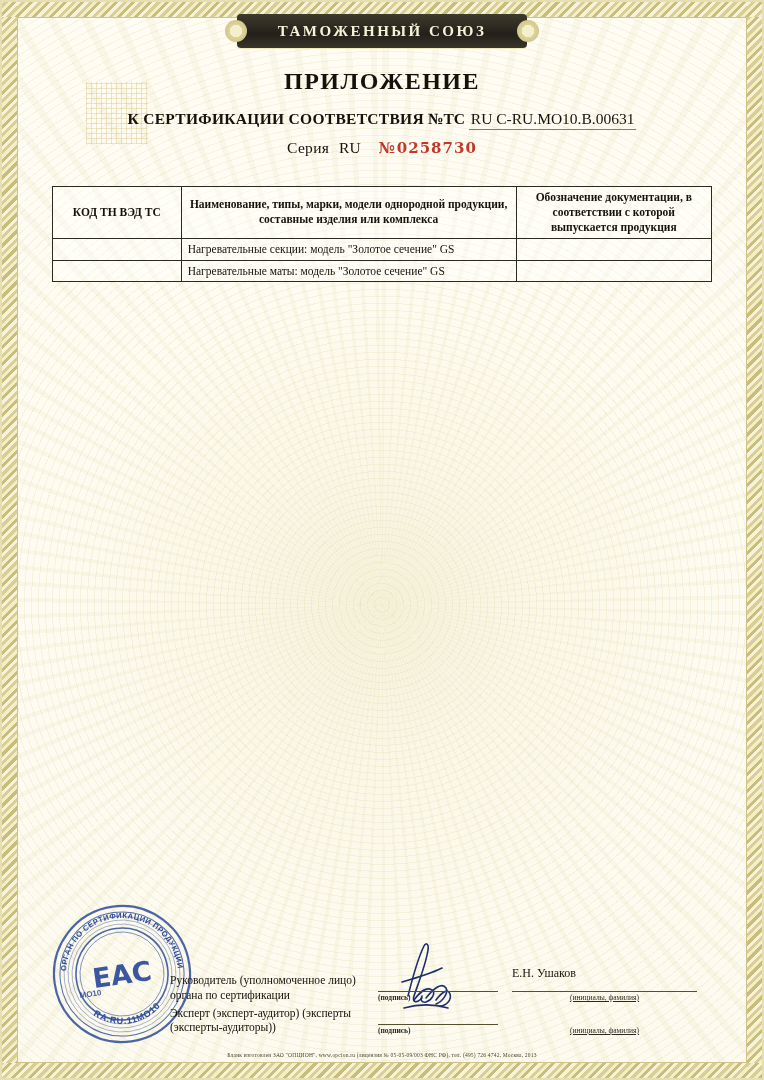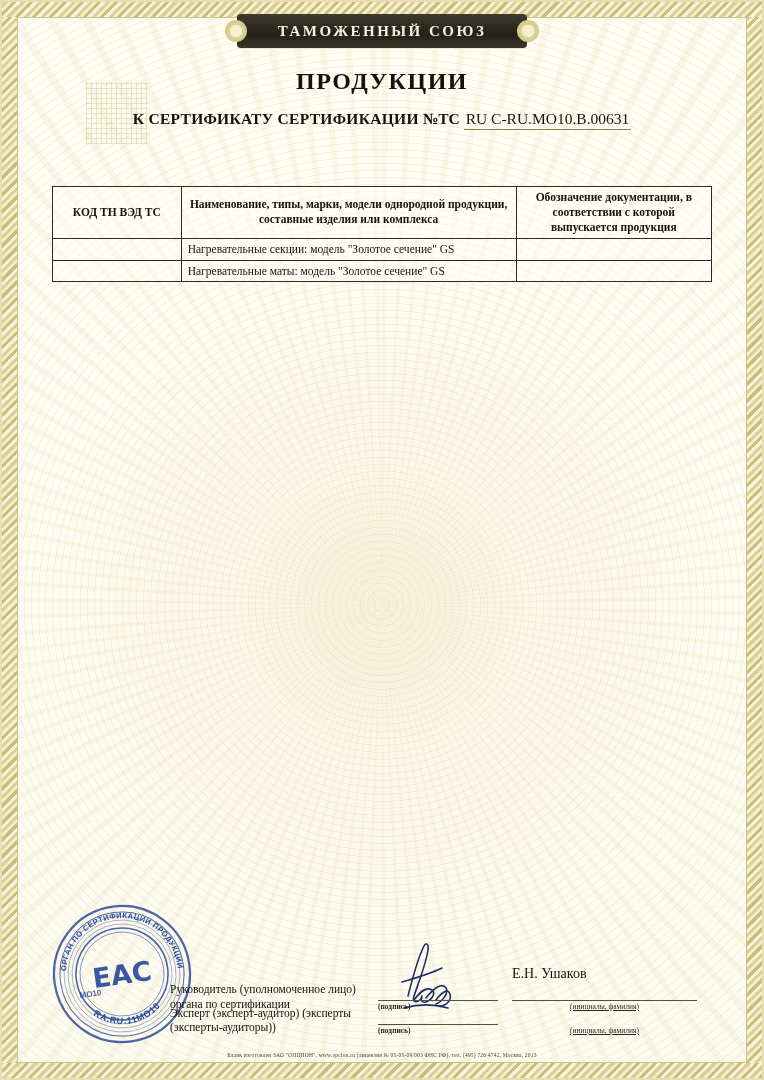--- a/index.html
+++ b/index.html
@@ -202,25 +202,25 @@
     color: #2b2821;
     margin-top: 1px;
   }
   .sign-name {
     width: 185px;
     text-align: left;
     position: relative;
     padding-left: 6px;
   }
   .sign-name .nm {
-    font-size: 14px;
+    font-size: 12px;
     color: #15120c;
     border-bottom: 1px solid #55502f;
     display: block;
-    padding-bottom: 18px;
+    padding-bottom: 10px;
   }
   .sign-name .cap {
     font-size: 7.5px;
     color: #2b2821;
     display: block;
     text-align: center;
     margin-top: 1px;
     text-decoration: underline;
   }
 
@@ -273,28 +273,33 @@
 
   <div class="border-frame"></div>
   <div class="border-outer-edge"></div>
   <div class="border-inner"></div>
   <div class="corner-orn tl"></div>
 
   <div class="banner">
     <span class="banner-text">ТАМОЖЕННЫЙ СОЮЗ</span>
   </div>
 
-  <div class="doc-title">ПРОДУКЦИИ</div>
+  <div class="doc-title">ПРИЛОЖЕНИЕ</div>
 
   <div class="cert-line">
-    <span class="label">К СЕРТИФИКАТУ СЕРТИФИКАЦИИ</span>
+    <span class="label">К СЕРТИФИКАЦИИ СООТВЕТСТВИЯ</span>
     <span class="numsign">№</span><span class="numsign">ТС</span>
     <span class="certno">RU C-RU.МО10.В.00631</span>
   </div>
 
+  <div class="series-line">
+    <span class="series-label">Серия</span>
+    <span class="series-code">RU</span>
+    <span class="series-num">№</span><span class="series-num" style="margin-left:1px;">0258730</span>
+  </div>
 
   <table class="main">
     <thead>
       <tr>
         <th class="col-code">КОД ТН ВЭД ТС</th>
         <th class="col-name">Наименование, типы, марки, модели однородной продукции, составные изделия или комплекса</th>
         <th class="col-doc">Обозначение документации, в соответствии с которой выпускается продукция</th>
       </tr>
     </thead>
     <tbody>

